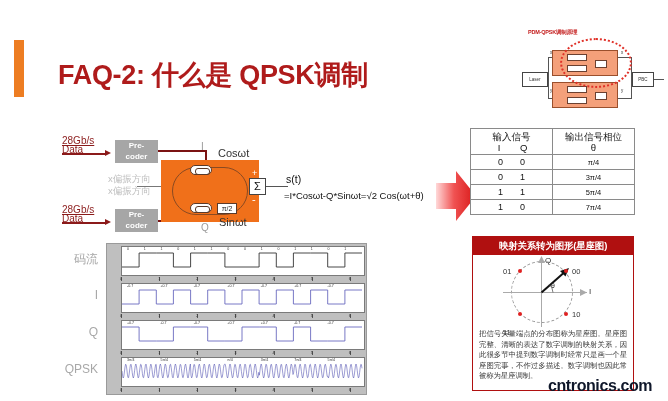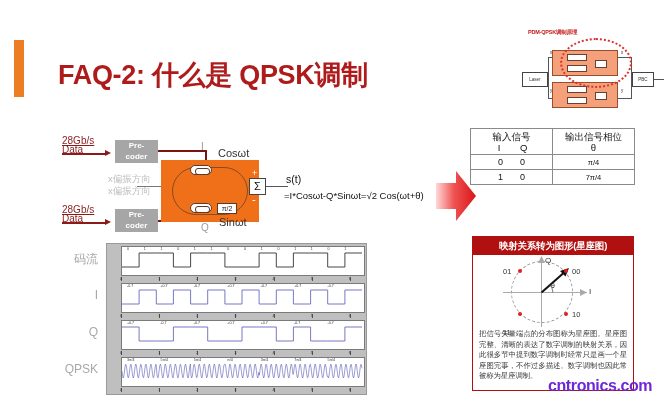--- a/index.html
+++ b/index.html
@@ -285,21 +285,21 @@
     text-align: right;
     width: 48px;
   }
   .tick { position: absolute; width: 1px; background: #555; }
   .tick-lbl { position: absolute; font-size: 3.6px; color: #333; }
 
   .wm {
     position: absolute;
     left: 548px; top: 377px;
     font-size: 16px;
-    color: #6d28d9;
+    color: #0f172a;
     font-weight: bold;
     letter-spacing: -0.4px;
   }
 </style>
 </head>
 <body>
 
 <div id="slide">
 
   <div class="title-bar"></div>
@@ -419,20 +419,28 @@
         <th>
           <div>输出信号相位</div>
           <div>θ</div>
         </th>
       </tr>
     </thead>
     <tbody id="tt-body">
         <tr>
           <td class="tt-iq"><span>0</span><span>0</span></td>
           <td style="font-size: 7.5px;">π/4</td>
+        </tr>
+        <tr>
+          <td class="tt-iq"><span>0</span><span>1</span></td>
+          <td style="font-size: 7.5px;">3π/4</td>
+        </tr>
+        <tr>
+          <td class="tt-iq"><span>1</span><span>1</span></td>
+          <td style="font-size: 7.5px;">5π/4</td>
         </tr>
         <tr>
           <td class="tt-iq"><span>1</span><span>0</span></td>
           <td style="font-size: 7.5px;">7π/4</td>
         </tr>
       </tbody>
   </table>
 
   <div class="const-card">
     <div class="const-head">映射关系转为图形(星座图)</div>

